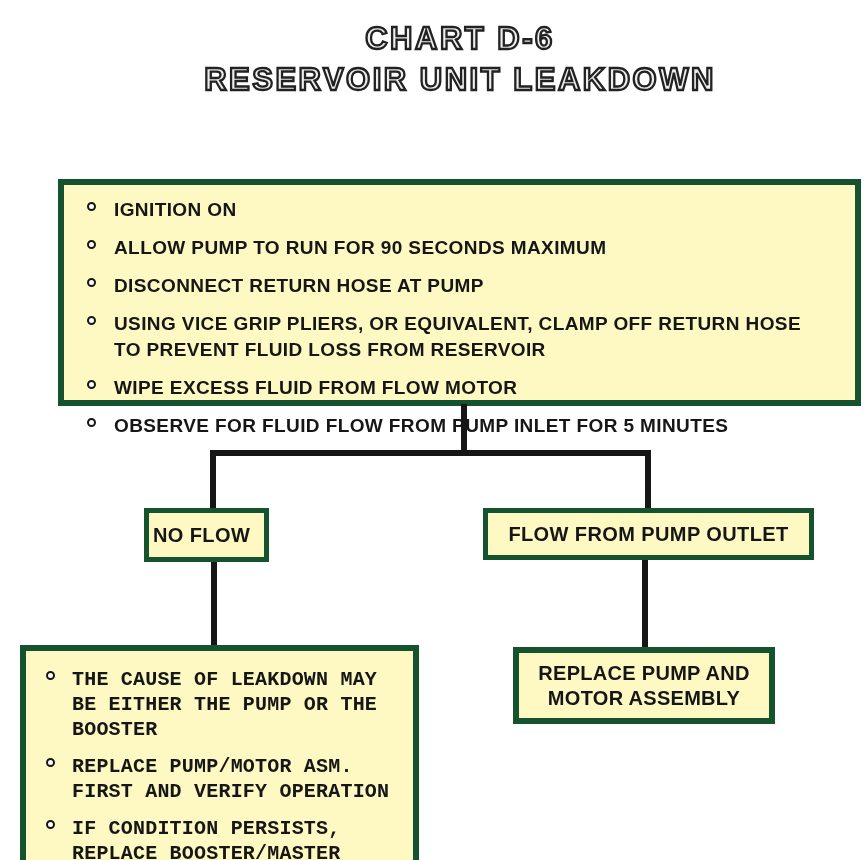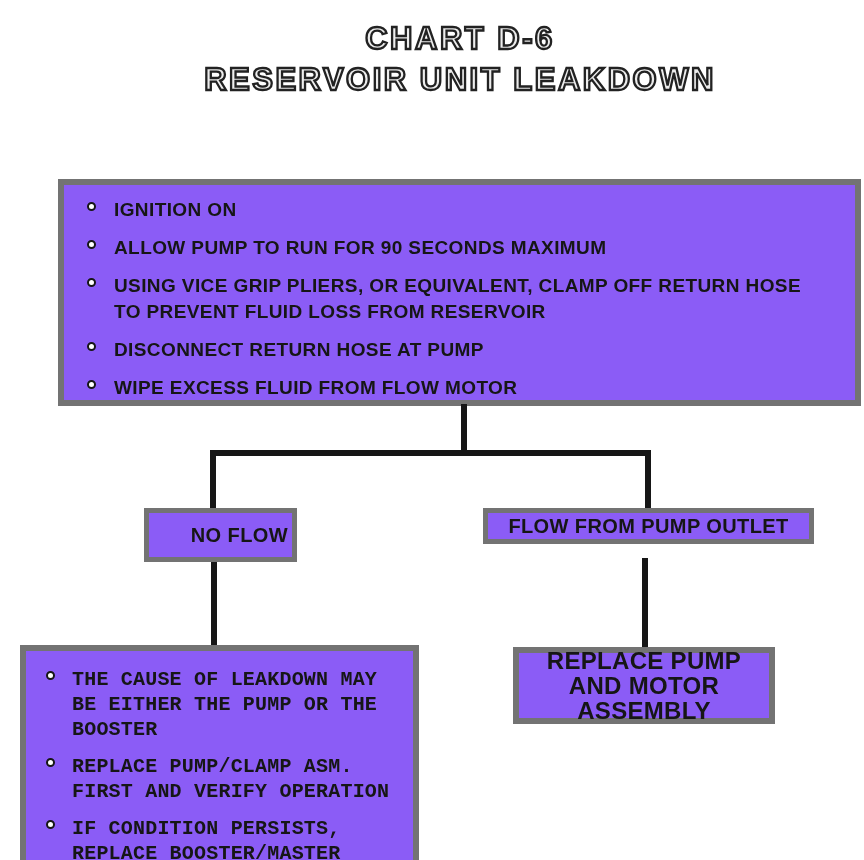--- a/index.html
+++ b/index.html
@@ -25,22 +25,22 @@
     letter-spacing: 2.5px;
     color: #ededed;
     -webkit-text-stroke: 2.3px #222222;
     text-shadow: 0 0 1px #8a8a8a;
     white-space: nowrap;
   }
 
   
   .node {
     position: absolute;
-    border: 6px solid #737373;
-    background: #8b5cf6;
+    border: 6px solid #14532d;
+    background: #fef9c3;
   }
   .node.thin { border-width: 5px; }
 
   .proc-box {
     left: 42px; top: 163px;
     width: 803px; height: 227px;
     padding: 4px 16px 0 15px;
     font-size: 19px;
     line-height: 26px;
     letter-spacing: 0.4px;
@@ -51,29 +51,29 @@
     width: 9px; height: 9px;
     margin-top: 9px;
     border: 2.5px solid #161616;
     border-radius: 50%;
     background: #ffffff;
   }
   .bullet-text { flex: 1 1 auto; }
 
   .no-flow-box {
     left: 128px; top: 492px;
-    width: 153px; height: 54px;
-    display: flex; align-items: center; justify-content: flex-end;
+    width: 125px; height: 54px;
+    display: flex; align-items: center; justify-content: flex-start;
     font-size: 20px;
     letter-spacing: 0.4px;
     text-align: center;
   }
   .flow-outlet-box {
     left: 467px; top: 492px;
-    width: 331px; height: 36px;
+    width: 331px; height: 52px;
     display: flex; align-items: center; justify-content: center;
     font-size: 20px;
     letter-spacing: 0.4px;
     text-align: center;
   }
 
   .left-result-box {
     left: 4px; top: 629px;
     width: 399px; height: 226px;
     padding: 8px 6px 0 12px;
@@ -83,21 +83,21 @@
   }
   .left-result-box .bullet { margin-top: 8px; }
   .left-result-box .bullet-row { gap: 9px; font-family: Liberation Mono, monospace; }
   .left-result-box .bullet-text { max-width: 335px; }
 
   .right-result-box {
     left: 497px; top: 631px;
     width: 262px; height: 77px;
     display: flex; align-items: center; justify-content: flex-start;
     text-align: center;
-    font-size: 24px;
+    font-size: 20px;
     line-height: 25px;
     letter-spacing: 0.3px;
     padding: 0 4px;
   }
 
   
   .line { position: absolute; background: #161616; }
   .v-top      { left: 445px; top: 388px; width: 6px;  height: 50px; }
   .h-branch   { left: 194px; top: 434px; width: 441px; height: 6px; }
   .v-left     { left: 194px; top: 434px; width: 6px;  height: 62px; }
@@ -119,29 +119,33 @@
     <div class="bullet-row">
       <span class="bullet"></span>
       <span class="bullet-text">IGNITION ON</span>
     </div>
     <div class="bullet-row">
       <span class="bullet"></span>
       <span class="bullet-text">ALLOW PUMP TO RUN FOR 90 SECONDS MAXIMUM</span>
     </div>
     <div class="bullet-row">
       <span class="bullet"></span>
+      <span class="bullet-text">DISCONNECT RETURN HOSE AT PUMP</span>
+    </div>
+    <div class="bullet-row">
+      <span class="bullet"></span>
       <span class="bullet-text">USING VICE GRIP PLIERS, OR EQUIVALENT, CLAMP OFF RETURN HOSE TO PREVENT FLUID LOSS FROM RESERVOIR</span>
     </div>
     <div class="bullet-row">
       <span class="bullet"></span>
-      <span class="bullet-text">DISCONNECT RETURN HOSE AT PUMP</span>
+      <span class="bullet-text">WIPE EXCESS FLUID FROM FLOW MOTOR</span>
     </div>
     <div class="bullet-row">
       <span class="bullet"></span>
-      <span class="bullet-text">WIPE EXCESS FLUID FROM FLOW MOTOR</span>
+      <span class="bullet-text">OBSERVE FOR FLUID FLOW FROM PUMP INLET FOR 5 MINUTES</span>
     </div>
   </div>
 
   <div class="line v-top"></div>
   <div class="line h-branch"></div>
   <div class="line v-left"></div>
   <div class="line v-right"></div>
   <div class="line v-noflow"></div>
   <div class="line v-flowdown"></div>
 
@@ -152,21 +156,21 @@
     <span>FLOW FROM PUMP OUTLET</span>
   </div>
 
   <div class="node left-result-box">
     <div class="bullet-row">
       <span class="bullet"></span>
       <span class="bullet-text">THE CAUSE OF LEAKDOWN MAY BE EITHER THE PUMP OR THE BOOSTER</span>
     </div>
     <div class="bullet-row">
       <span class="bullet"></span>
-      <span class="bullet-text">REPLACE PUMP/CLAMP ASM. FIRST AND VERIFY OPERATION</span>
+      <span class="bullet-text">REPLACE PUMP/MOTOR ASM. FIRST AND VERIFY OPERATION</span>
     </div>
     <div class="bullet-row">
       <span class="bullet"></span>
       <span class="bullet-text">IF CONDITION PERSISTS, REPLACE BOOSTER/MASTER CYLINDER ASM.</span>
     </div>
   </div>
 
   <div class="node right-result-box">
     <span>REPLACE PUMP AND MOTOR ASSEMBLY</span>
   </div>

